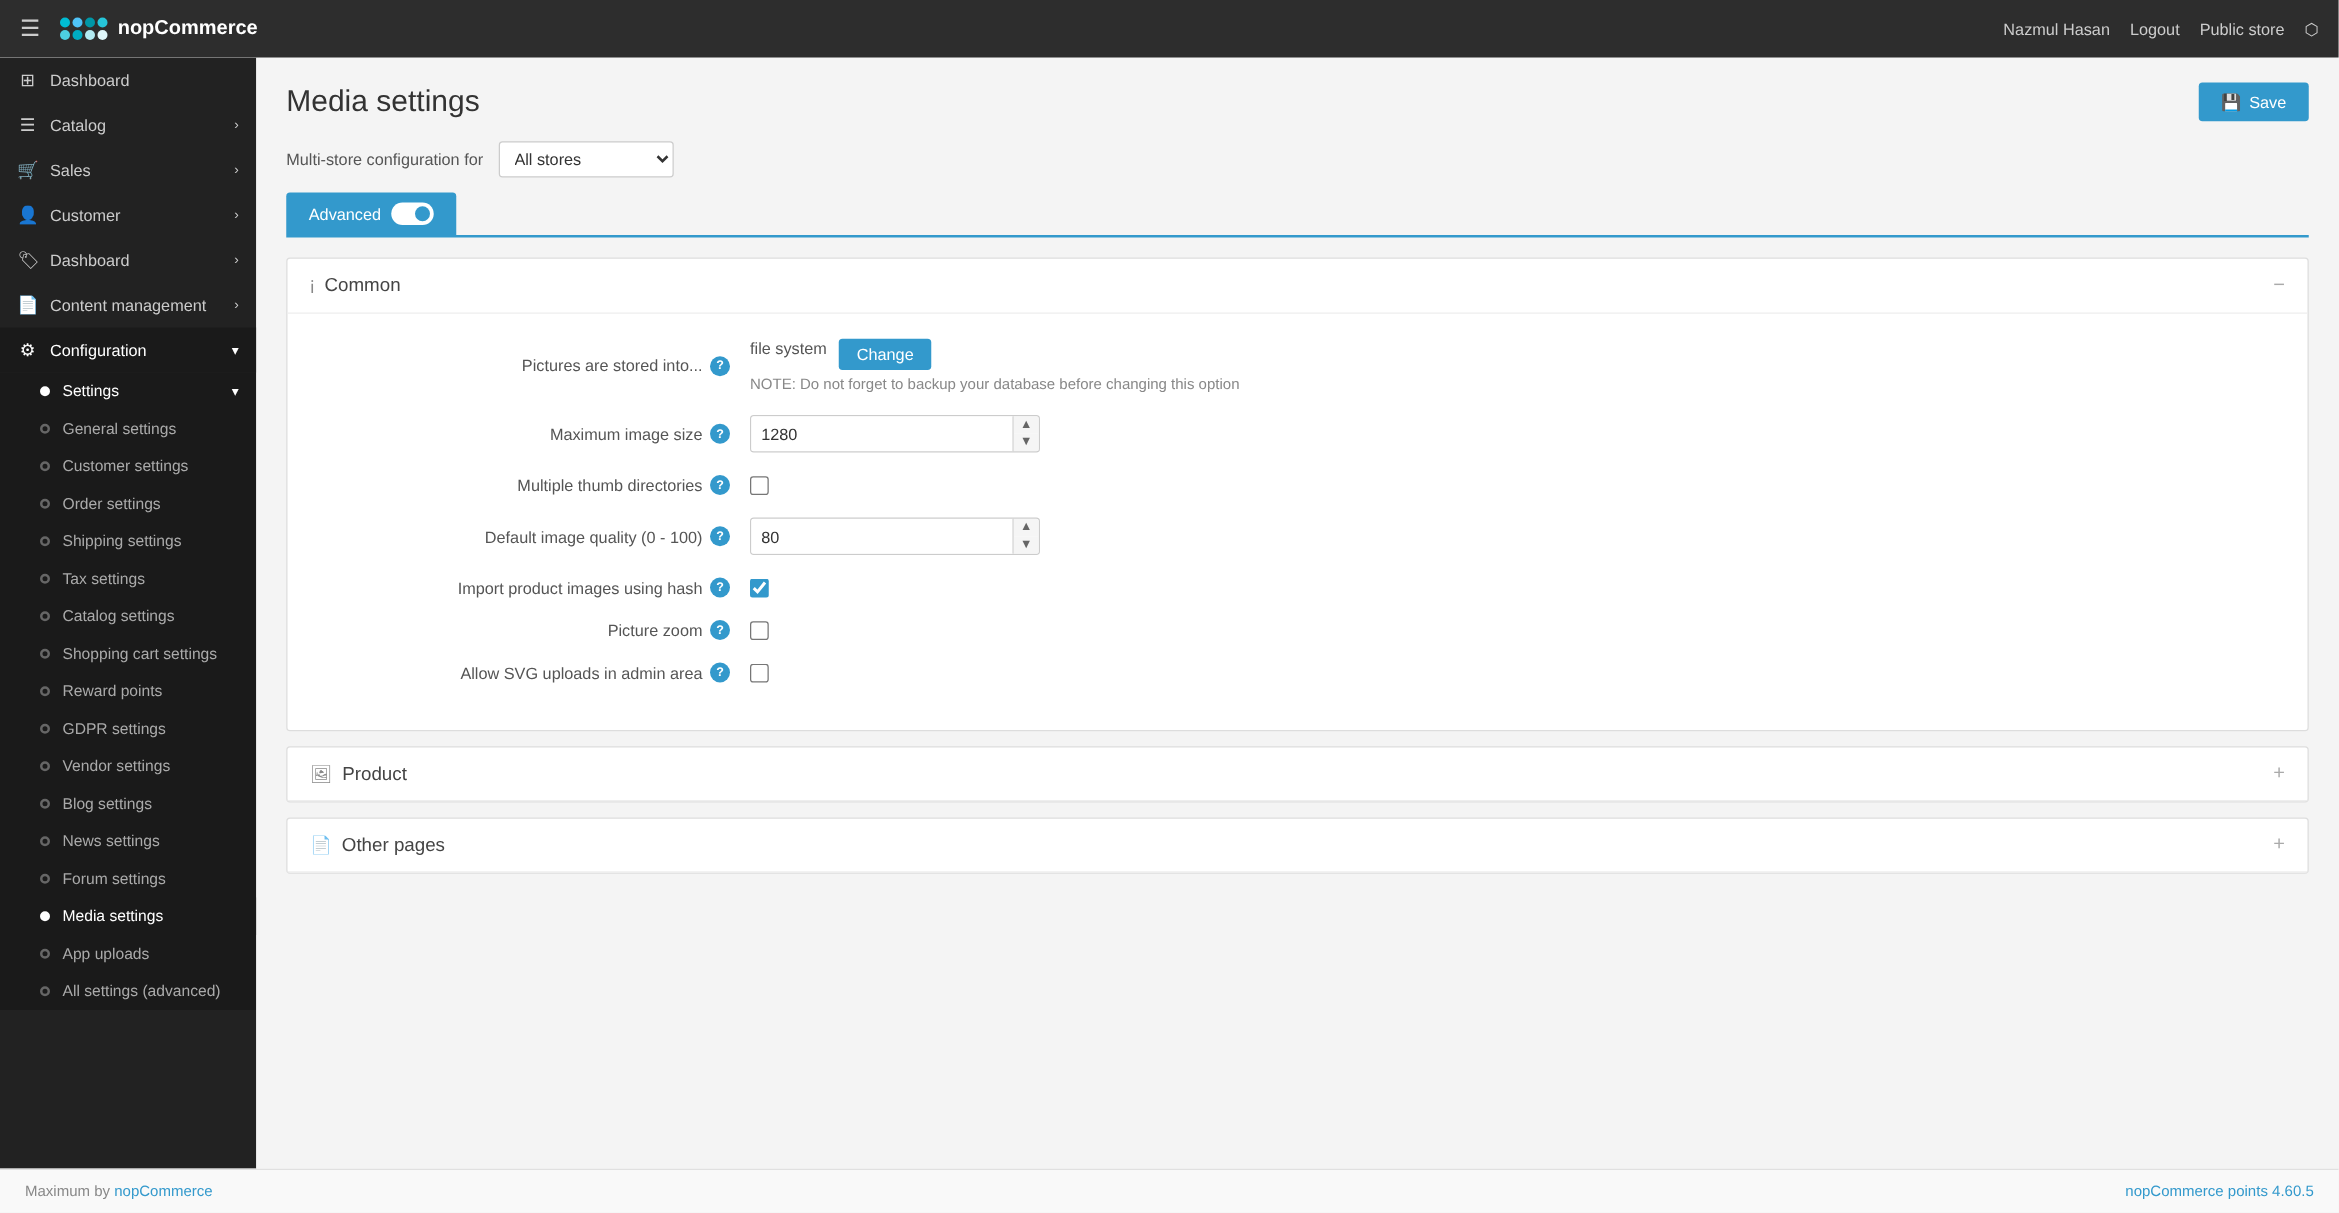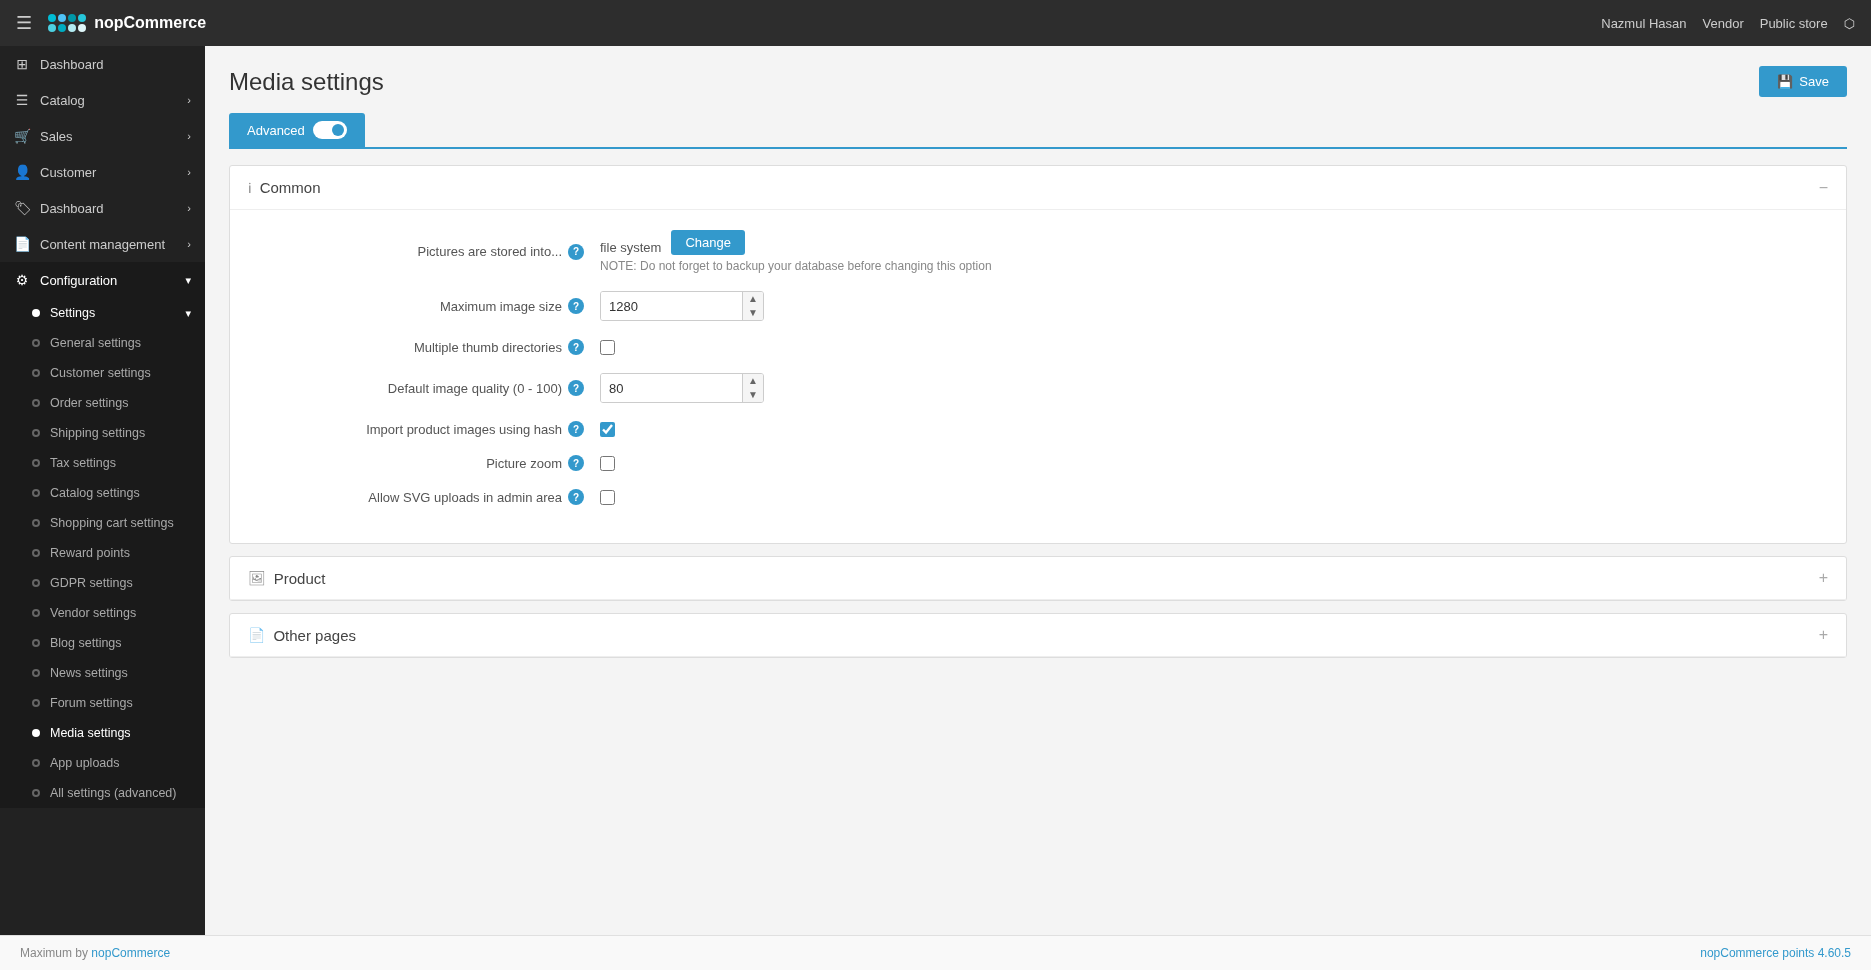--- a/index.html
+++ b/index.html
@@ -279,21 +279,21 @@
       color: #888;
       margin-top: 4px;
     }
     .storage-group { display: flex; flex-direction: column; }
 
     .number-input-wrapper {
       display: flex;
       border: 1px solid #ccc;
       border-radius: 3px;
       overflow: hidden;
-      width: 164px;
+      width: 232px;
     }
     .number-input-wrapper input {
       border: none;
       outline: none;
       padding: 5px 8px;
       font-size: 13px;
       width: 100%;
       color: #333;
     }
     .number-spinners {
@@ -351,21 +351,21 @@
       <div class="logo-dot" style="background:#26c6da"></div>
       <div class="logo-dot" style="background:#4dd0e1"></div>
       <div class="logo-dot" style="background:#00acc1"></div>
       <div class="logo-dot" style="background:#b2ebf2"></div>
       <div class="logo-dot" style="background:#e0f7fa"></div>
     </div>
     <span class="logo-text">nopCommerce</span>
   </div>
   <div class="top-nav-right">
     <span>Nazmul Hasan</span>
-    <a href="#">Vendor</a>
+    <a href="#">Logout</a>
     <a href="#">Public store</a>
     <span class="share-icon">⬡</span>
   </div>
 </div>
 
 <div class="layout">
 
   <div class="sidebar">
 
     <div class="sidebar-item">
@@ -479,20 +479,26 @@
   <div class="main">
 
     <div class="page-header">
       <h1 class="page-title">Media settings</h1>
       <button class="btn-save">
         <span>💾</span>
         <span>Save</span>
       </button>
     </div>
 
+    <div class="multistore-bar">
+      <span class="multistore-label">Multi-store configuration for</span>
+      <select class="multistore-select">
+        <option>All stores</option>
+      </select>
+    </div>
 
     <div class="tab-bar">
       <button class="tab-btn active">
         <span>Advanced</span>
         <span class="toggle-switch"></span>
       </button>
     </div>
     <div class="tab-line"></div>
 
     <div class="card">
@@ -505,21 +511,21 @@
       </div>
       <div class="card-body">
 
         <div class="form-row">
           <div class="form-label">
             <span>Pictures are stored into...</span>
             <span class="help-icon">?</span>
           </div>
           <div class="form-control-area">
             <div class="storage-group">
-              <div style="display:flex;align-items:flex-end;gap:10px;">
+              <div style="display:flex;align-items:flex-start;gap:10px;">
                 <span class="storage-text">file system</span>
                 <button class="btn-change">Change</button>
               </div>
               <div class="note-text">NOTE: Do not forget to backup your database before changing this option</div>
             </div>
           </div>
         </div>
 
         <div class="form-row">
           <div class="form-label">

